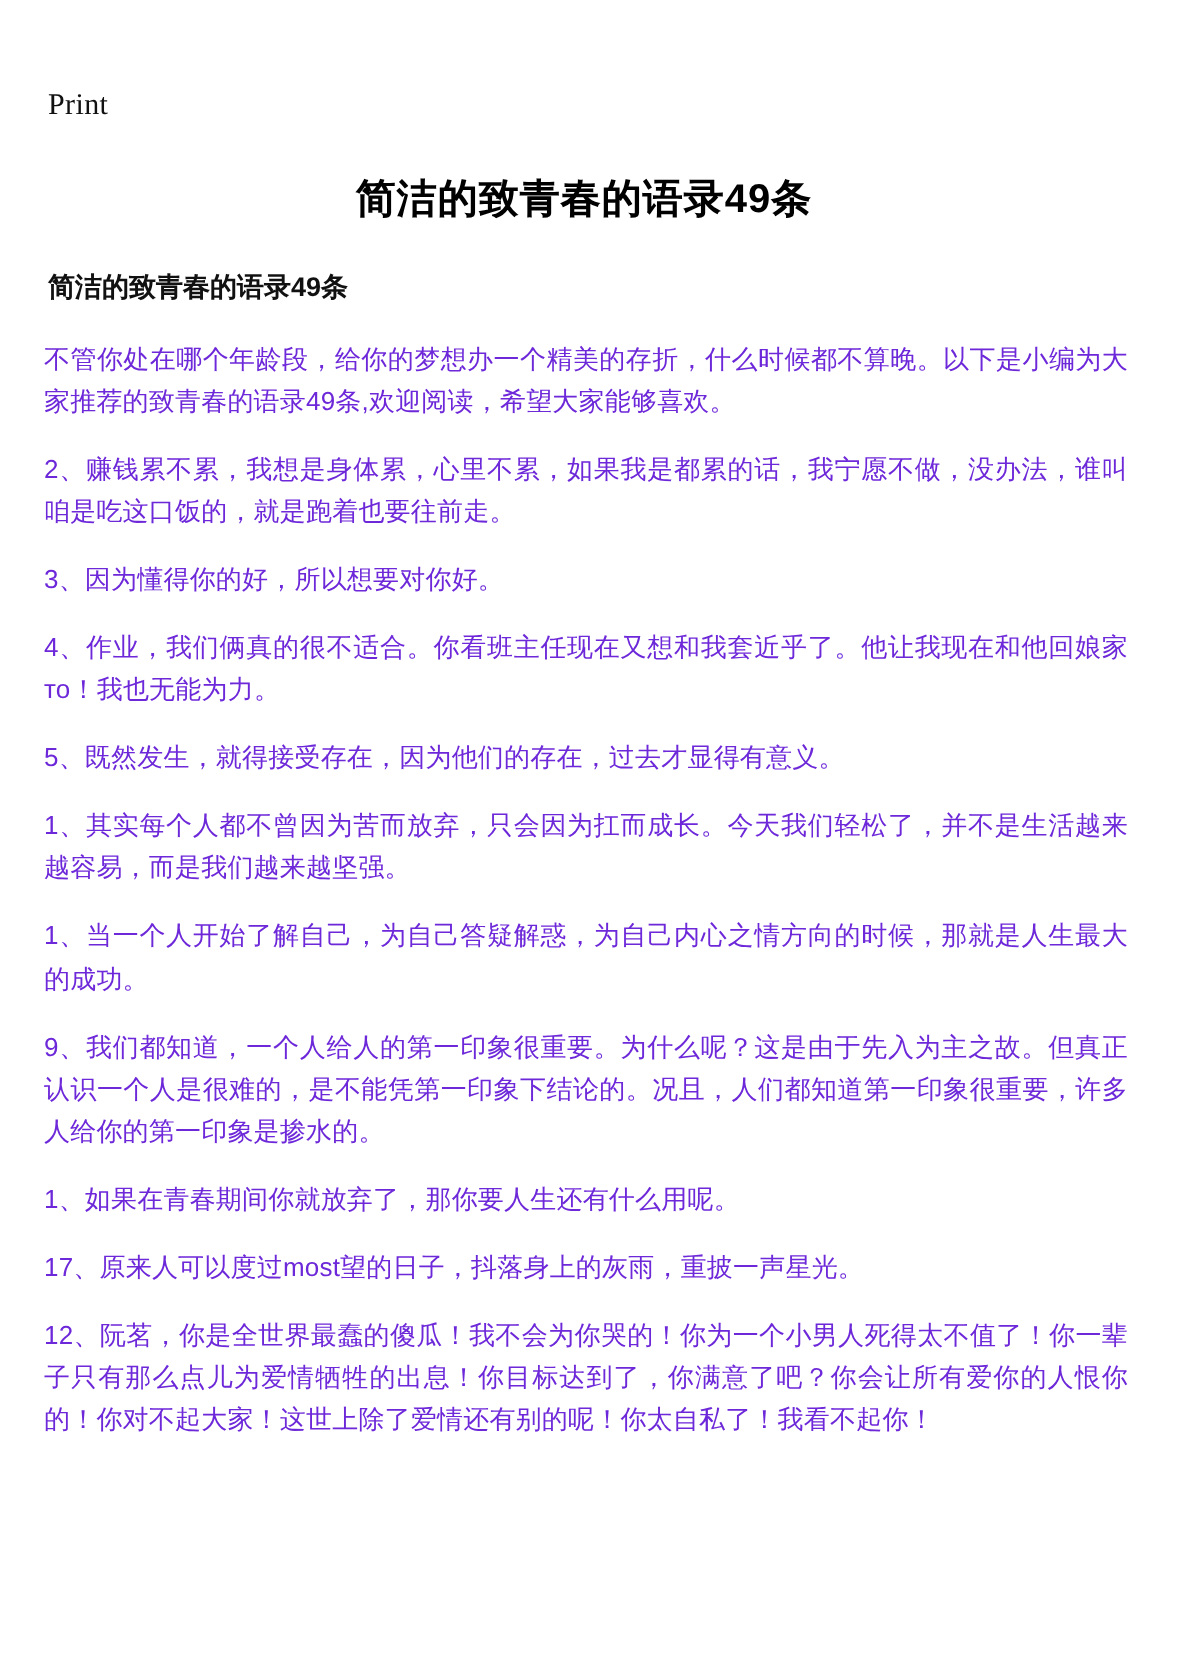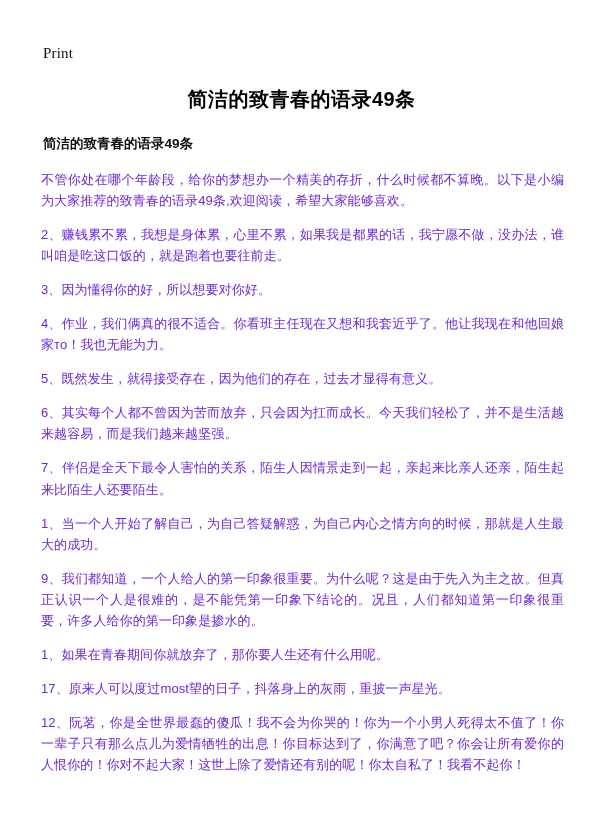--- a/index.html
+++ b/index.html
@@ -11,21 +11,21 @@
     width: 600px;
     height: 828px;
     font-family: "Liberation Sans", sans-serif;
     color: #1a1a1a;
     overflow: hidden;
   }
   .page {
     width: 600px;
     height: 828px;
     box-sizing: border-box;
-    padding: 44px 36px 0 39px;
+    padding: 44px 36px 0 20px;
     position: relative;
   }
   .print-link {
     font-family: "Liberation Serif", serif;
     font-size: 15px;
     color: #111;
     letter-spacing: 0.2px;
     margin: 0 0 24px 4px;
     display: inline-block;
     text-decoration: none;
@@ -67,22 +67,21 @@
   <h1 class="doc-title">简洁的致青春的语录49条</h1>
 
   <div class="subtitle">简洁的致青春的语录49条</div>
 
   <div class="body">
     <p class="body-text">不管你处在哪个年龄段，给你的梦想办一个精美的存折，什么时候都不算晚。以下是小编为大家推荐的致青春的语录49条,欢迎阅读，希望大家能够喜欢。</p>
     <p class="body-text">2、赚钱累不累，我想是身体累，心里不累，如果我是都累的话，我宁愿不做，没办法，谁叫咱是吃这口饭的，就是跑着也要往前走。</p>
     <p class="body-text">3、因为懂得你的好，所以想要对你好。</p>
     <p class="body-text">4、作业，我们俩真的很不适合。你看班主任现在又想和我套近乎了。他让我现在和他回娘家то！我也无能为力。</p>
     <p class="body-text">5、既然发生，就得接受存在，因为他们的存在，过去才显得有意义。</p>
-    <p class="body-text">6、其实每个人都不曾因为苦而放弃，只会因为扛而成长。今天我们轻松了，并不是生活越来越容易，而是我们越来越坚强。</p>
-    <p class="body-text">7、伴侣是全天下最令人害怕的关系，陌生人因情景走到一起，亲起来比亲人还亲，陌生起来比陌生人还要陌生。</p>
+    <p class="body-text">1、其实每个人都不曾因为苦而放弃，只会因为扛而成长。今天我们轻松了，并不是生活越来越容易，而是我们越来越坚强。</p>
     <p class="body-text">1、当一个人开始了解自己，为自己答疑解惑，为自己内心之情方向的时候，那就是人生最大的成功。</p>
     <p class="body-text">9、我们都知道，一个人给人的第一印象很重要。为什么呢？这是由于先入为主之故。但真正认识一个人是很难的，是不能凭第一印象下结论的。况且，人们都知道第一印象很重要，许多人给你的第一印象是掺水的。</p>
     <p class="body-text">1、如果在青春期间你就放弃了，那你要人生还有什么用呢。</p>
     <p class="body-text">17、原来人可以度过most望的日子，抖落身上的灰雨，重披一声星光。</p>
     <p class="body-text">12、阮茗，你是全世界最蠢的傻瓜！我不会为你哭的！你为一个小男人死得太不值了！你一辈子只有那么点儿为爱情牺牲的出息！你目标达到了，你满意了吧？你会让所有爱你的人恨你的！你对不起大家！这世上除了爱情还有别的呢！你太自私了！我看不起你！</p>
   </div>
 
 </div>
 
 </body></html>

